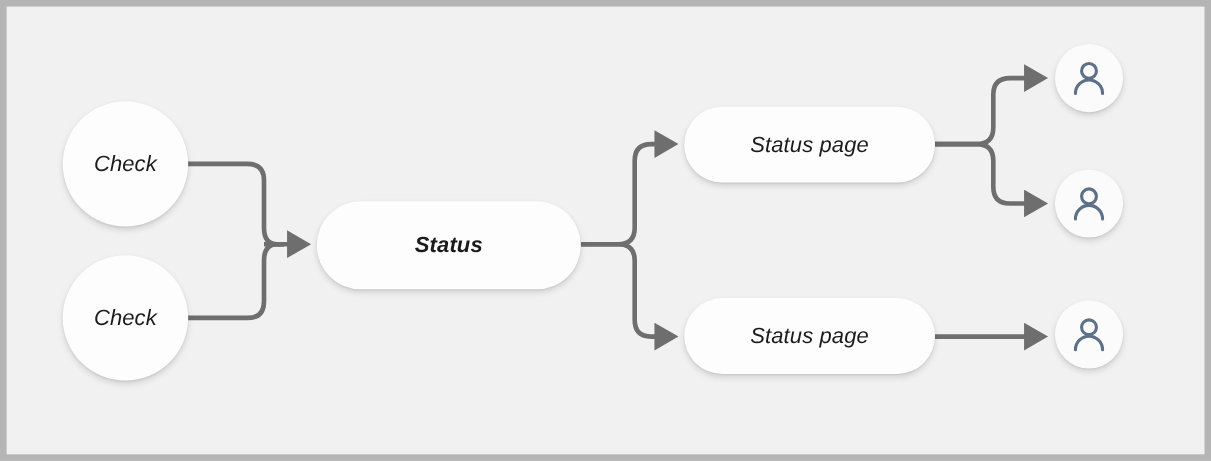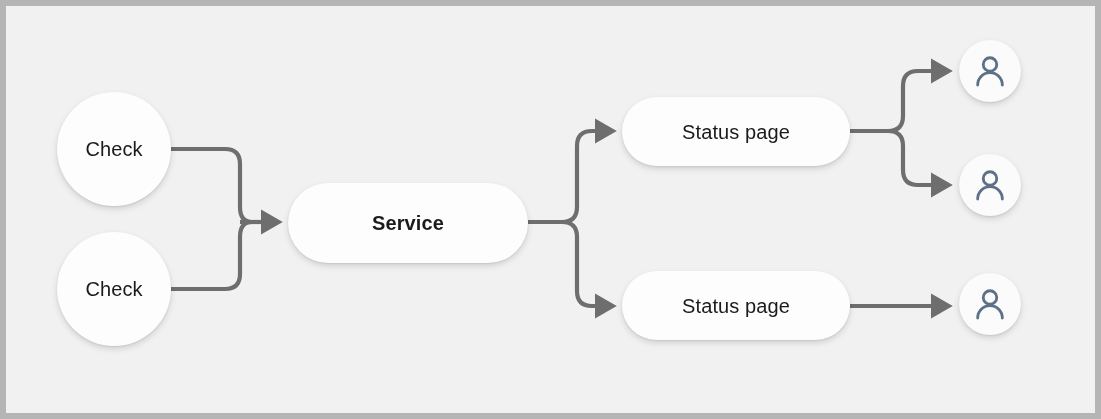--- a/index.html
+++ b/index.html
@@ -14,20 +14,21 @@
     overflow: hidden;
   }
   #diagram-frame {
     position: relative;
     width: 1101px;
     height: 419px;
     box-sizing: border-box;
     border: 6px solid #b5b5b5;
     background: #f1f1f1;
     overflow: hidden;
+    font-style: italic;
   }
   #canvas {
     position: absolute;
     left: -6px;
     top: -6px;
     width: 1101px;
     height: 419px;
   }
   #edge-layer {
     position: absolute;
@@ -120,21 +121,21 @@
 
     <div class="node node-circle" id="node-check-1">
       <span class="node-label">Check</span>
     </div>
 
     <div class="node node-circle" id="node-check-2">
       <span class="node-label">Check</span>
     </div>
 
     <div class="node node-pill" id="node-service">
-      <span class="node-label bold">Service</span>
+      <span class="node-label bold">Status</span>
     </div>
 
     <div class="node node-pill" id="node-status-1">
       <span class="node-label">Status page</span>
     </div>
 
     <div class="node node-pill" id="node-status-2">
       <span class="node-label">Status page</span>
     </div>
 

